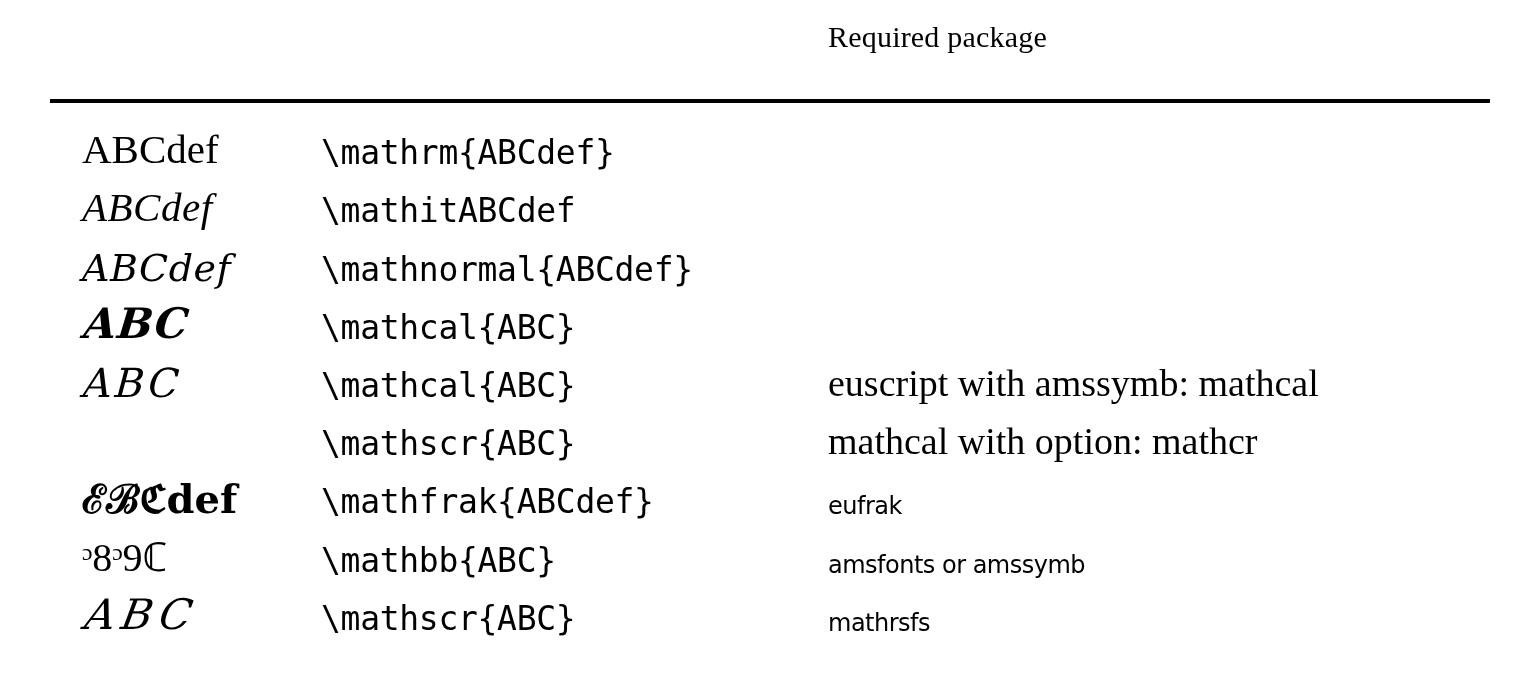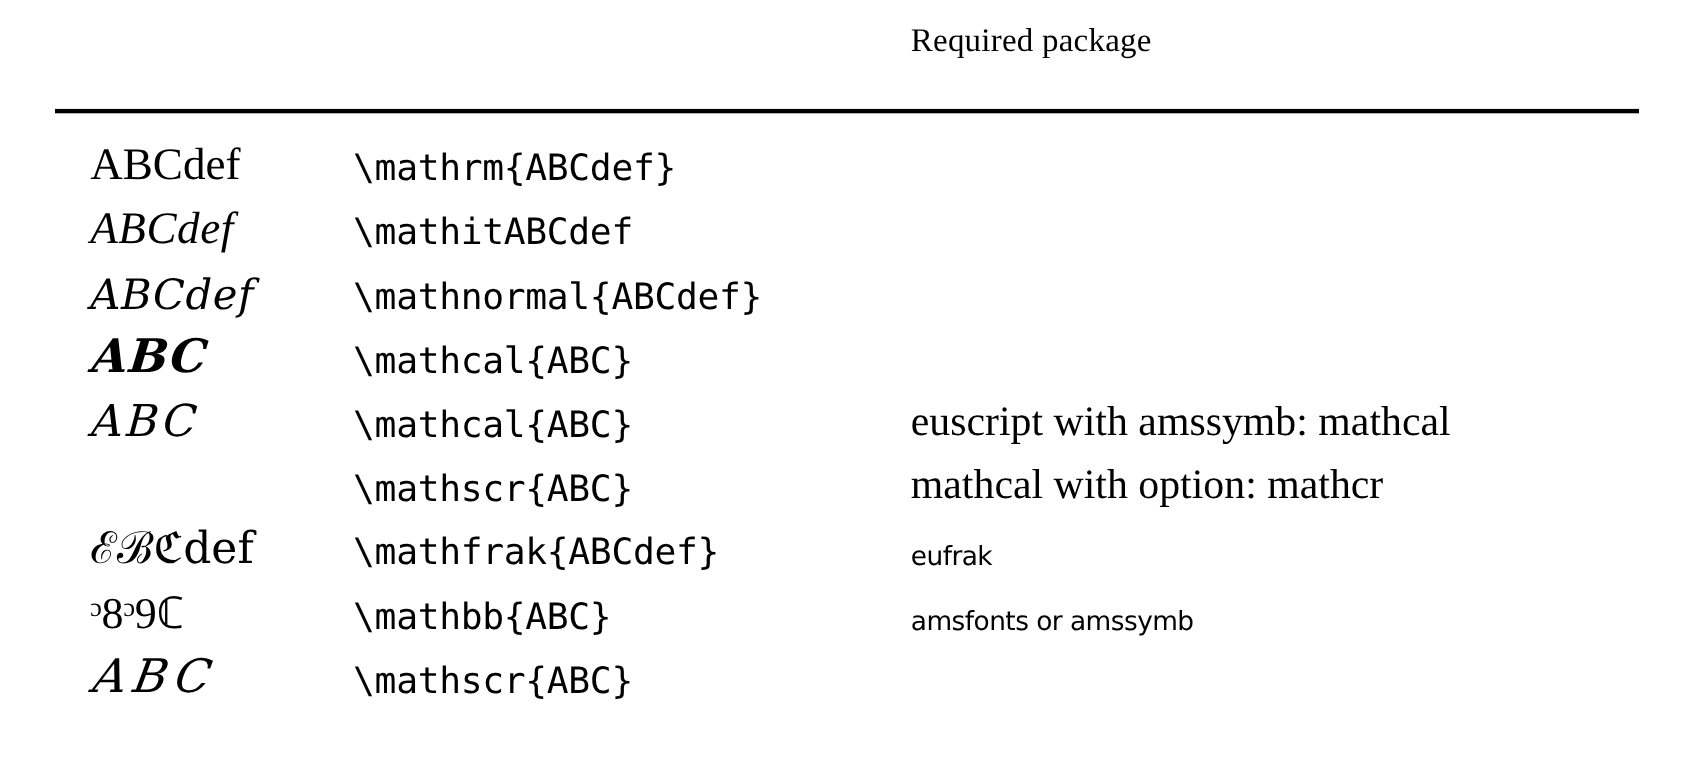--- a/index.html
+++ b/index.html
@@ -120,21 +120,21 @@
     font-size: 40px;
     letter-spacing: 3px;
     transform: skewX(-4deg);
     transform-origin: left bottom;
     display: inline-block;
   }
   
   .s-frak {
     font-family: "DejaVu Serif", "Liberation Serif", serif;
     font-size: 40px;
-    font-weight: normal;
+    font-weight: bold;
     letter-spacing: 0px;
     margin-top: 8px;
   }
   
   .s-bb {
     font-family: Liberation Serif, serif;
     font-size: 40px;
     letter-spacing: 0px;
   }
   
@@ -205,16 +205,17 @@
         <div class="cell c-pkg p-sans">eufrak</div>
       </div>
       <div class="row">
         <div class="cell c-sample s-bb">ᵓ8ᵓ9ℂ</div>
         <div class="cell c-cmd">\mathbb{ABC}</div>
         <div class="cell c-pkg p-sans">amsfonts or amssymb</div>
       </div>
       <div class="row">
         <div class="cell c-sample s-rsfs">ABC</div>
         <div class="cell c-cmd">\mathscr{ABC}</div>
+        <div class="cell c-pkg p-sans">mathrsfs</div>
       </div>
     </div>
 
 </div>
 
 </body></html>

